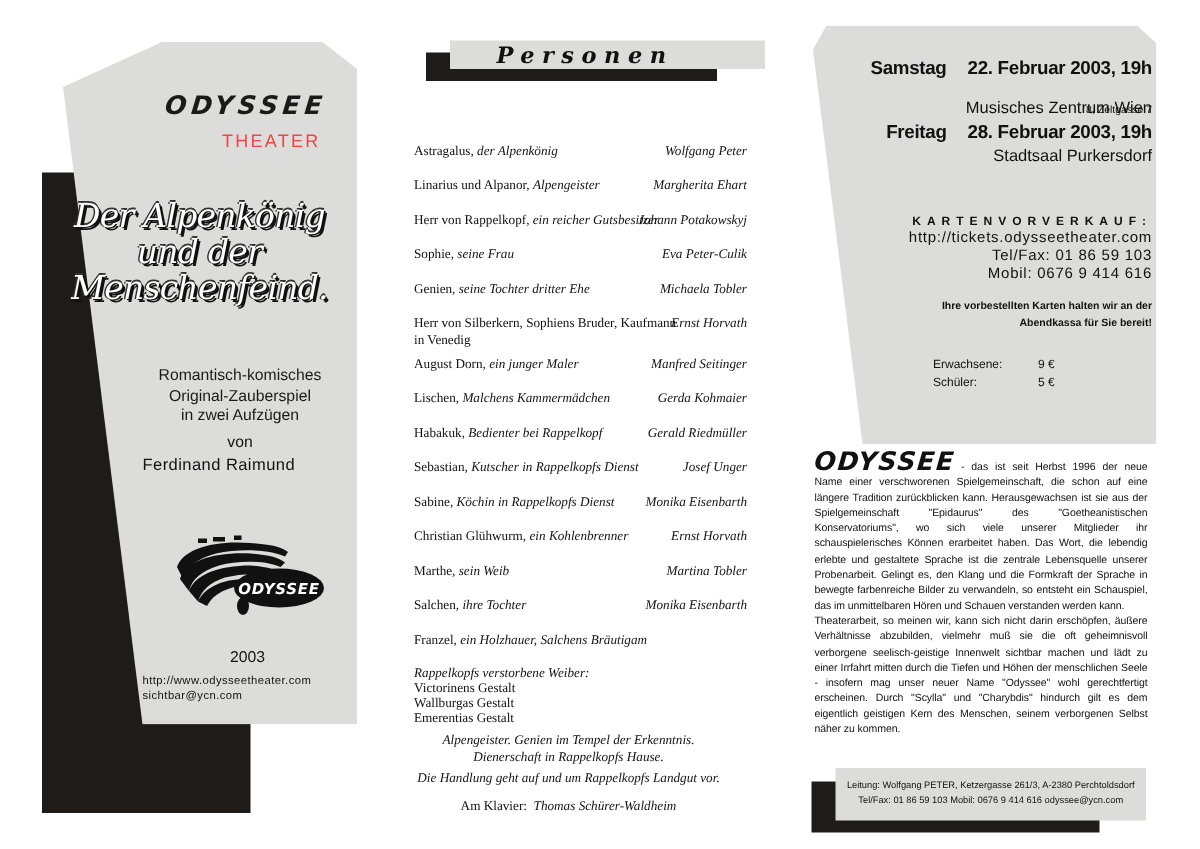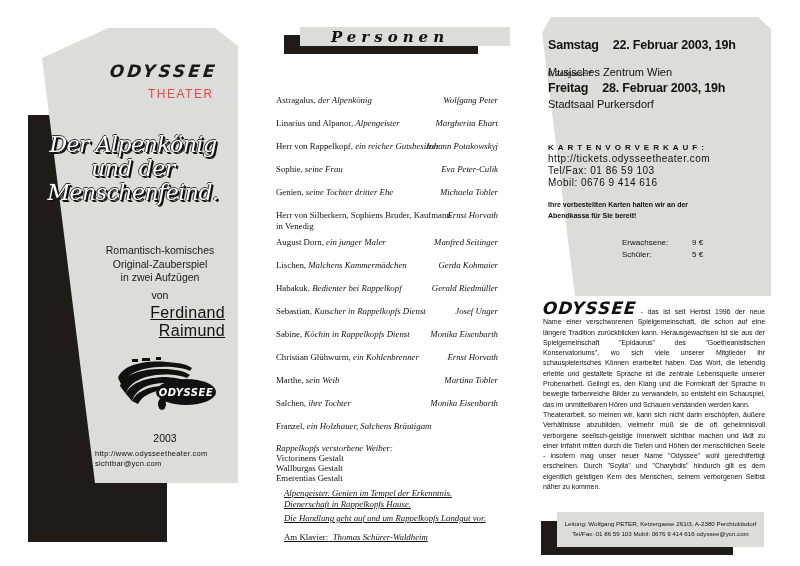--- a/index.html
+++ b/index.html
@@ -17,42 +17,42 @@
   #brand-top { top: 61px; left: 110px; width: 120px; font-family: "DejaVu Sans", sans-serif; font-weight: bold; font-size: 17px; letter-spacing: 3px; font-style: italic; transform: skewX(-6deg); color: #1a1a1a; }
   #theater { top: 87px; left: 148px; font-size: 12px; letter-spacing: 1.5px; color: #ef4444; }
   #play-title {
     top: 133px; left: 28px; width: 210px; text-align: center;
     font-family: "DejaVu Serif", serif; font-style: italic; font-size: 22px; line-height: 24px;
     color: #ffffff; letter-spacing: -0.5px;
     text-shadow: 1px 1px 0 #111, 2px 2px 0 #111, -1px 0 0 #333, 0 -1px 0 #333;
   }
   #subtitle { top: 244px; left: 95px; width: 130px; text-align: center; font-size: 10.5px; line-height: 13.5px; color: #1a1a1a; }
   #von { top: 289px; left: 95px; width: 130px; text-align: center; font-size: 10.5px; }
-  #author { top: 304px; left: 95px; width: 130px; text-align: right; font-size: 16px; letter-spacing: 0.3px; text-decoration: underline; }
+  #author { top: 304px; left: 95px; width: 130px; text-align: left; font-size: 11px; letter-spacing: 0.3px; }
   #logo { left: 112px; top: 356px; width: 105px; height: 60px; }
   #year { top: 432px; left: 95px; width: 140px; text-align: center; font-size: 10.5px; }
   #web { top: 449px; left: 95px; width: 140px; text-align: left; font-size: 7.5px; line-height: 9.5px; letter-spacing: 0.3px; }
 
   
   #pers-black { left: 284px; top: 35px; width: 194px; height: 19px; background: #1e1b19; }
   #pers-gray { left: 300px; top: 27px; width: 210px; height: 19px; background: #dcdcda; }
   #pers-title { left: 300px; top: 27px; width: 180px; height: 19px; text-align: center; font-family: "DejaVu Serif", serif; font-style: italic; font-weight: bold; font-size: 15px; letter-spacing: 5px; line-height: 20px; }
   .cast-row { left: 276px; width: 222px; font-family: "Liberation Serif", serif; font-size: 8.8px; line-height: 11px; color: #111; }
   .cast-row .role { display: inline-block; width: 172px; vertical-align: top; }
   .cast-row .role i { font-style: italic; }
   .cast-row .actor { position: absolute; right: 0; top: 0; font-style: italic; text-align: right; white-space: nowrap; }
   .extra-line { left: 276px; font-family: "Liberation Serif", serif; font-size: 8.8px; line-height: 10.5px; }
-  .center-note { left: 284px; width: 222px; text-align: left; font-family: "Liberation Serif", serif; font-style: italic; font-size: 8.8px; line-height: 11px; text-decoration: underline; }
+  .center-note { left: 268px; width: 222px; text-align: center; font-family: "Liberation Serif", serif; font-style: italic; font-size: 8.8px; line-height: 11px; }
 
   
   #right-gray {
     left: 542px; top: 17px; width: 229px; height: 279px; background: #dcdcda;
     clip-path: polygon(0px 16px, 9px 0px, 216px 0px, 229px 12px, 229px 279px, 33px 279px);
   }
-  .rp { left: 548px; width: 220px; text-align: left; }
+  .rp { left: 548px; width: 220px; text-align: right; }
   .date-line { font-weight: bold; font-size: 12.5px; letter-spacing: -0.2px; }
   .date-line .day { display: inline-block; margin-right: 14px; }
   .venue { font-size: 11px; }
   .venue-small { font-size: 7px; }
   #vvk-title { font-weight: bold; font-size: 8px; letter-spacing: 4px; }
   .vvk-line { font-size: 10px; line-height: 11.5px; letter-spacing: 0.5px; }
   #pickup { font-size: 7px; line-height: 10.5px; font-weight: bold; }
   .price-row { left: 622px; font-weight: normal; font-size: 8px; line-height: 11.5px; width: 110px; }
   .price-row .lbl { display: inline-block; width: 70px; }
 

